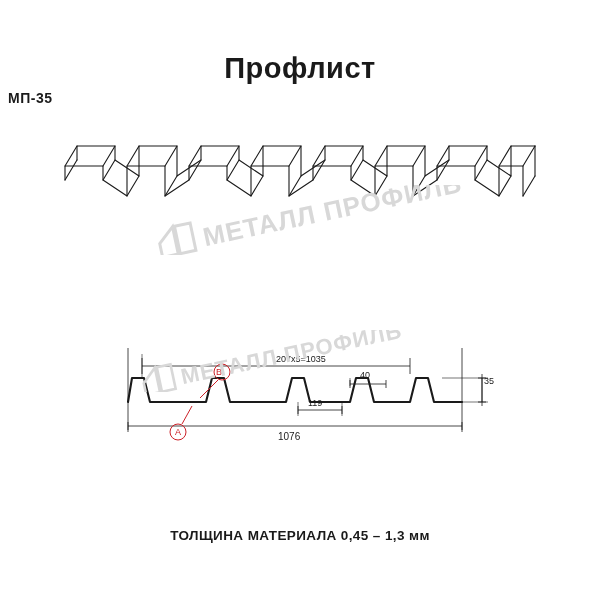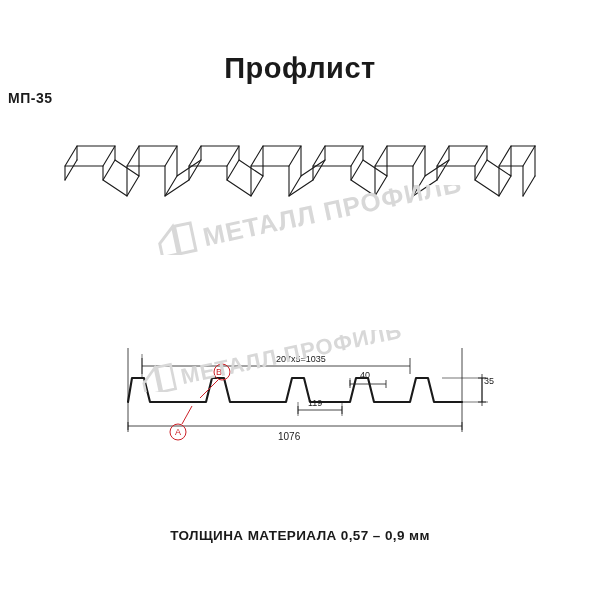--- a/index.html
+++ b/index.html
@@ -217,15 +217,15 @@
 
   <div class="wm" style="top:330px; left:128px;">
     <svg width="290" height="62" viewBox="0 0 290 62">
       <g transform="rotate(-12 145 31)">
         <path d="M14,26 L28,13 L28,38 L14,38 Z M30,13 L44,13 L44,38 L30,38 Z" fill="none" stroke="#d8d8d8" stroke-width="2.6"></path>
         <text class="wm-text" x="52" y="35" font-size="22">МЕТАЛЛ ПРОФИЛЬ</text>
       </g>
     </svg>
   </div>
 
-  <div class="footer">ТОЛЩИНА МАТЕРИАЛА 0,57 – 0,9 мм</div>
+  <div class="footer">ТОЛЩИНА МАТЕРИАЛА 0,45 – 1,3 мм</div>
 
 </div>
 
 </body></html>

